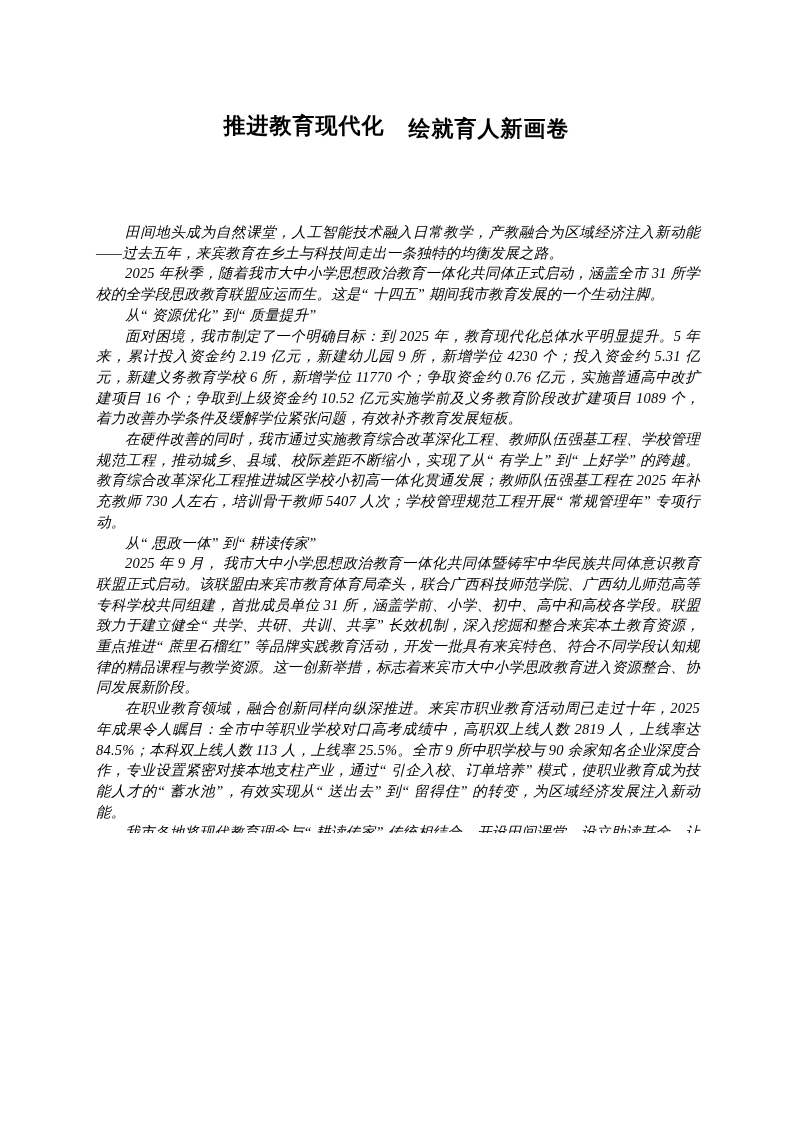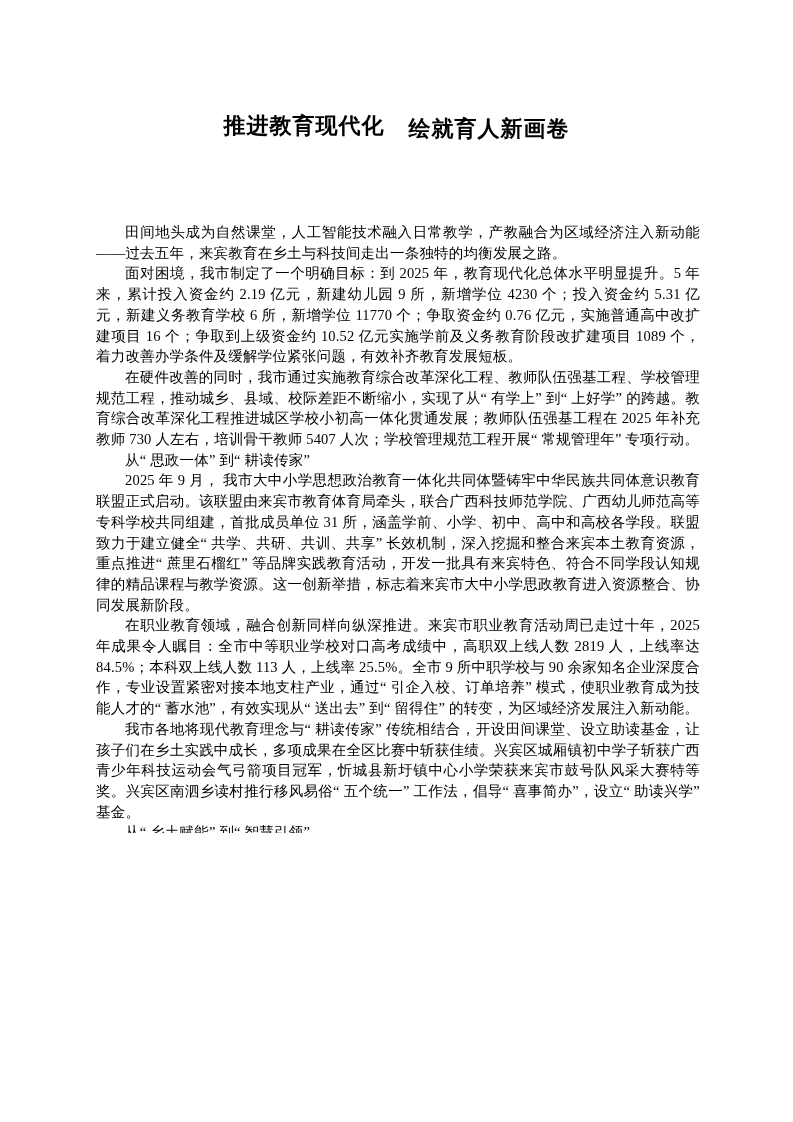--- a/index.html
+++ b/index.html
@@ -40,40 +40,43 @@
     margin: 74px 93px 0 96px;
     font-size: 14.5px;
     line-height: 20.7px;
     text-align: justify;
     letter-spacing: 0.2px;
   }
   .content p {
     margin: 0;
     padding: 0;
     text-indent: 2em;
+    font-style: italic;
   }
   .page-footer {
     position: absolute;
     top: 1003px;
     right: 93px;
     font-size: 12.5px;
     line-height: 18px;
     color: #000000;
     letter-spacing: 1px;
   }
 </style>
 </head>
 <body>
 
 <div class="page">
 
   <h1 class="doc-title"><span class="title-part1">推进教育现代化</span><span class="title-gap"></span><span class="title-part2">绘就育人新画卷</span></h1>
 
   <div class="content">
     <p>田间地头成为自然课堂，人工智能技术融入日常教学，产教融合为区域经济注入新动能——过去五年，来宾教育在乡土与科技间走出一条独特的均衡发展之路。</p>
+    <p>2025 年秋季，随着我市大中小学思想政治教育一体化共同体正式启动，涵盖全市 31 所学校的全学段思政教育联盟应运而生。这是“ 十四五” 期间我市教育发展的一个生动注脚。</p>
+    <p>从“ 资源优化” 到“ 质量提升”</p>
     <p>面对困境，我市制定了一个明确目标：到 2025 年，教育现代化总体水平明显提升。5 年来，累计投入资金约 2.19 亿元，新建幼儿园 9 所，新增学位 4230 个；投入资金约 5.31 亿元，新建义务教育学校 6 所，新增学位 11770 个；争取资金约 0.76 亿元，实施普通高中改扩建项目 16 个；争取到上级资金约 10.52 亿元实施学前及义务教育阶段改扩建项目 1089 个， 着力改善办学条件及缓解学位紧张问题，有效补齐教育发展短板。</p>
     <p>在硬件改善的同时，我市通过实施教育综合改革深化工程、教师队伍强基工程、学校管理规范工程，推动城乡、县域、校际差距不断缩小，实现了从“ 有学上” 到“ 上好学” 的跨越。教育综合改革深化工程推进城区学校小初高一体化贯通发展；教师队伍强基工程在 2025 年补充教师 730 人左右，培训骨干教师 5407 人次；学校管理规范工程开展“ 常规管理年” 专项行动。</p>
     <p>从“ 思政一体” 到“ 耕读传家”</p>
     <p>2025 年 9 月， 我市大中小学思想政治教育一体化共同体暨铸牢中华民族共同体意识教育联盟正式启动。该联盟由来宾市教育体育局牵头，联合广西科技师范学院、广西幼儿师范高等专科学校共同组建，首批成员单位 31 所，涵盖学前、小学、初中、高中和高校各学段。联盟致力于建立健全“ 共学、共研、共训、共享” 长效机制，深入挖掘和整合来宾本土教育资源，重点推进“ 蔗里石榴红” 等品牌实践教育活动，开发一批具有来宾特色、符合不同学段认知规律的精品课程与教学资源。这一创新举措，标志着来宾市大中小学思政教育进入资源整合、协同发展新阶段。</p>
     <p>在职业教育领域，融合创新同样向纵深推进。来宾市职业教育活动周已走过十年，2025 年成果令人瞩目：全市中等职业学校对口高考成绩中，高职双上线人数 2819 人，上线率达 84.5%；本科双上线人数 113 人，上线率 25.5%。全市 9 所中职学校与 90 余家知名企业深度合作，专业设置紧密对接本地支柱产业，通过“ 引企入校、订单培养” 模式，使职业教育成为技能人才的“ 蓄水池”，有效实现从“ 送出去” 到“ 留得住” 的转变，为区域经济发展注入新动能。</p>
     <p>我市各地将现代教育理念与“ 耕读传家” 传统相结合，开设田间课堂、设立助读基金，让孩子们在乡土实践中成长，多项成果在全区比赛中斩获佳绩。兴宾区城厢镇初中学子斩获广西青少年科技运动会气弓箭项目冠军，忻城县新圩镇中心小学荣获来宾市鼓号队风采大赛特等奖。兴宾区南泗乡读村推行移风易俗“ 五个统一” 工作法，倡导“ 喜事简办”，设立“ 助读兴学” 基金。</p>
     <p>从“ 乡土赋能” 到“ 智慧引领”</p>
   </div>
 
   <div class="page-footer">第 1 页 共 2 页</div>

